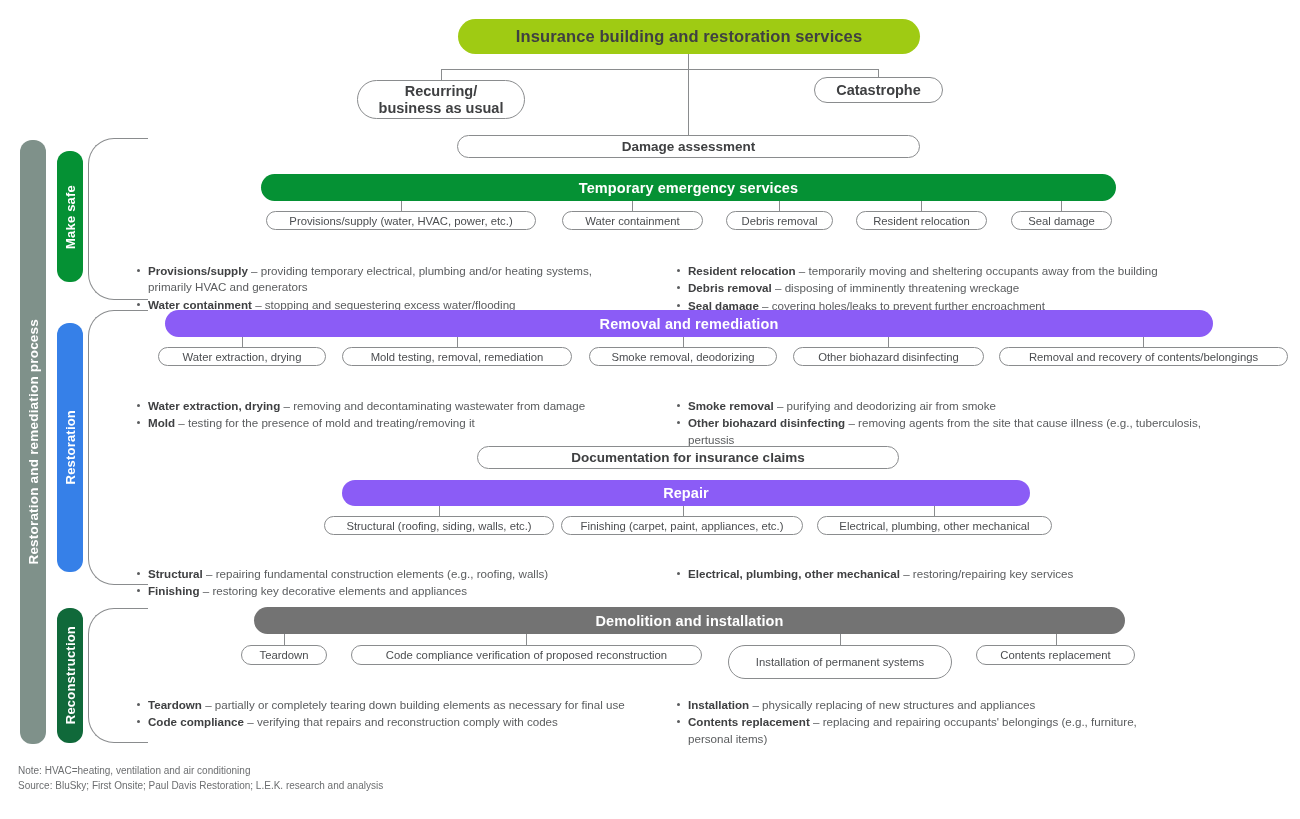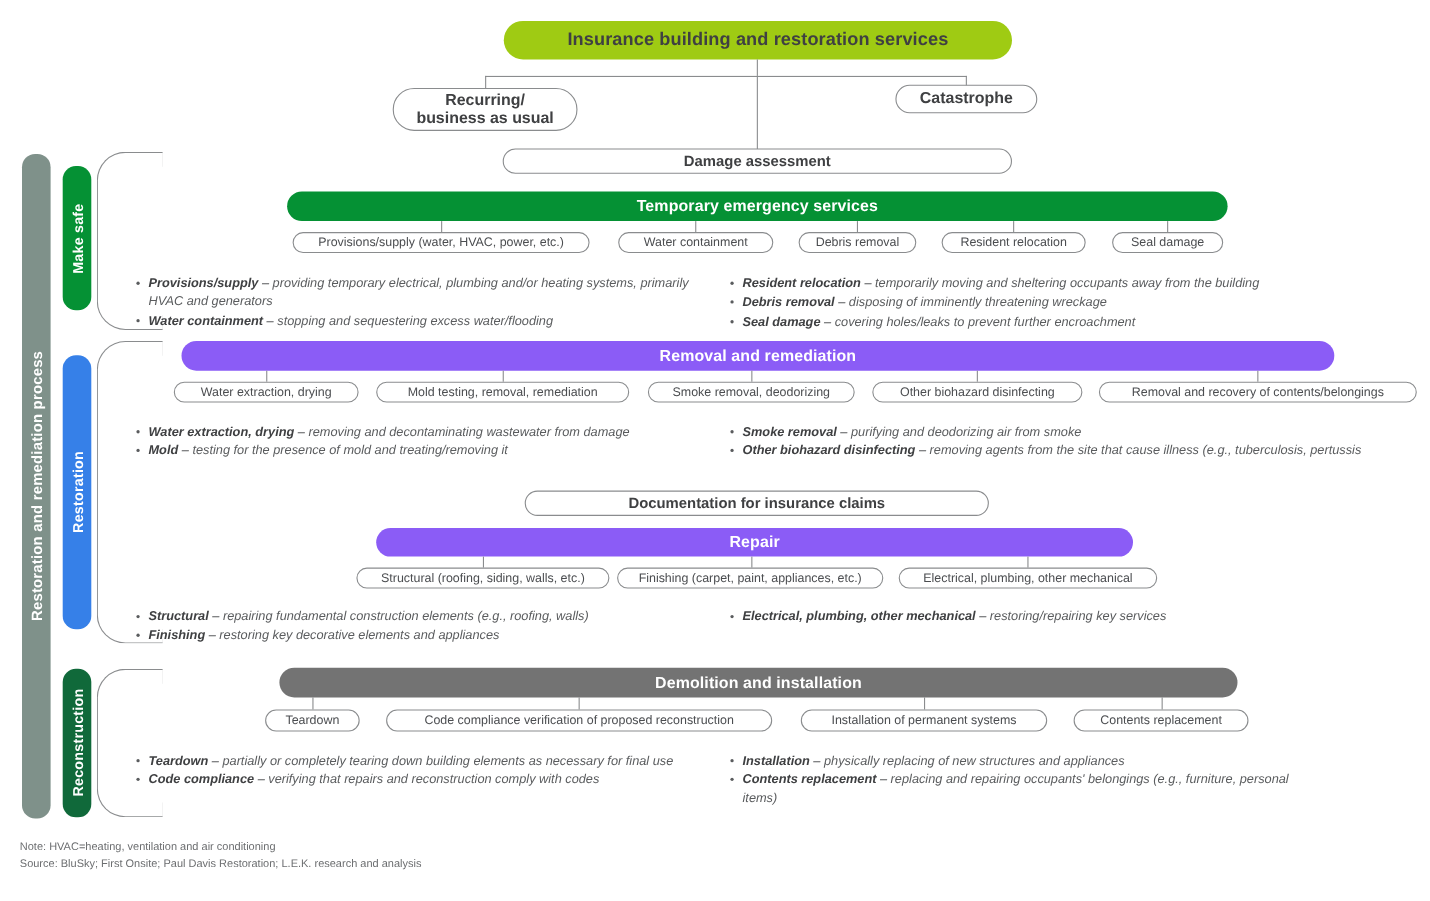--- a/index.html
+++ b/index.html
@@ -97,21 +97,21 @@
     position: absolute;
     border: 1.1px solid #8a8c8e;
     border-right: none;
     border-radius: 26px 0 0 26px;
     box-sizing: border-box;
     background: transparent;
   }
 
   
   .bullets { position: absolute; font-size: 11.6px; line-height: 1.42; color: #5a5c5e; }
-  .bullets ul { margin: 0; padding: 0; list-style: none; font-style: italic; }
+  .bullets ul { margin: 13px; padding: 0; list-style: none; }
   .bullets li {
     position: relative;
     padding-left: 13px;
     margin-bottom: 1px;
   }
   .bullets li::before {
     content: "";
     position: absolute;
     left: 2px;
     top: 6px;
@@ -295,21 +295,21 @@
   <div class="vline" style="left:526px; top:634px; height:11px;"></div>
   <div class="vline" style="left:840px; top:634px; height:11px;"></div>
   <div class="vline" style="left:1056px; top:634px; height:11px;"></div>
 
   <div class="pill small node" style="left:241px; top:645px; width:86px; height:20px;">
     <span>Teardown</span>
     </div>
   <div class="pill small node" style="left:351px; top:645px; width:351px; height:20px;">
     <span>Code compliance verification of proposed reconstruction</span>
     </div>
-  <div class="pill small node" style="left:728px; top:645px; width:224px; height:20px;">
+  <div class="pill small node" style="left:728px; top:645px; width:224px; height:34px;">
     <span>Installation of permanent systems</span>
     </div>
   <div class="pill small node" style="left:976px; top:645px; width:159px; height:20px;">
     <span>Contents replacement</span>
     </div>
 
   <div class="bullets" style="left:122px; top:684px; width:520px;">
     <ul>
       <li><b>Teardown</b><span> – partially or completely tearing down building elements as necessary for final use</span></li>
       <li><b>Code compliance</b><span> – verifying that repairs and reconstruction comply with codes</span></li>

